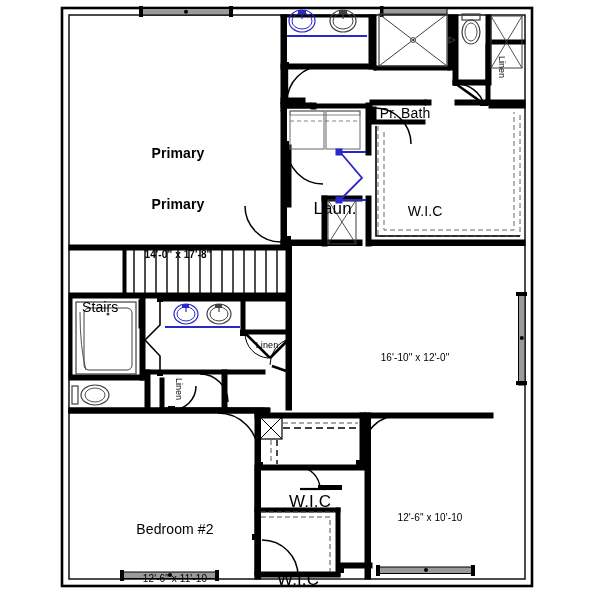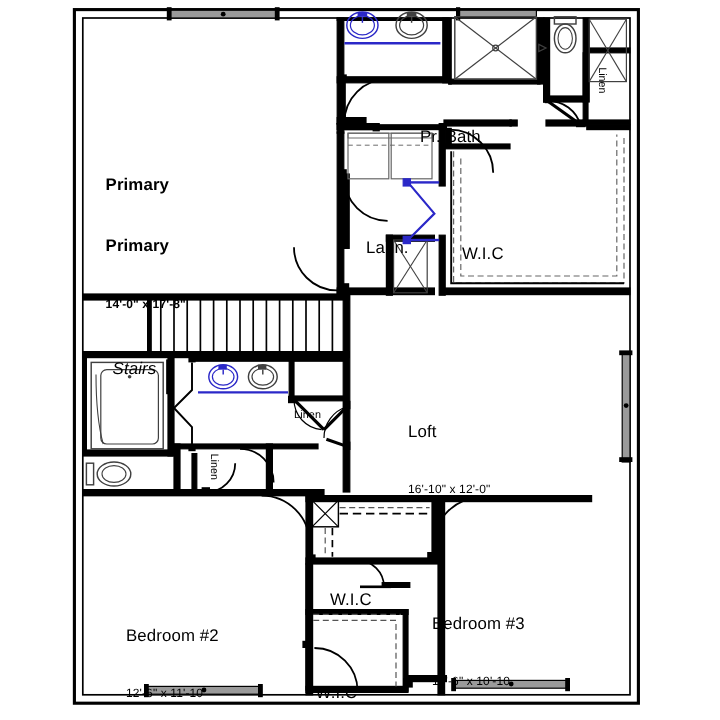--- a/index.html
+++ b/index.html
@@ -20,39 +20,39 @@
   #floorplan-svg {
     position: absolute;
     left: 0;
     top: 0;
     width: 600px;
     height: 600px;
     display: block;
   }
   .room-label {
     position: absolute;
-    text-align: left;
+    text-align: center;
     color: #000000;
     line-height: 1.12;
     white-space: pre;
     pointer-events: none;
     font-family: "Liberation Sans", sans-serif;
   }
   .room-name {
     display: block;
     font-size: 14px;
     letter-spacing: 0.1px;
   }
   .room-dims {
     display: block;
     font-size: 10px;
     letter-spacing: 0.1px;
   }
   .small-label .room-name {
-    font-size: 14px;
+    font-size: 17px;
   }
   .tiny-label .room-name {
     font-size: 9px;
   }
   .vert-label {
     position: absolute;
     color: #000000;
     font-size: 9px;
     writing-mode: vertical-rl;
     text-orientation: mixed;
@@ -407,37 +407,35 @@
   </div>
 
   <div class="room-label small-label" style="left:305px; top:163px; width:60px;">
     <span class="room-name">Laun.</span>
   </div>
 
   <div class="room-label" style="left:385px; top:168px; width:80px;">
     <span class="room-name">W.I.C</span>
   </div>
 
-  <div class="room-label" style="left:82px; top:264px; width:60px; text-align:center;font-style:italic;">
+  <div class="room-label" style="left:82px; top:264px; width:60px; text-align:left;">
     <span class="room-name">Stairs</span>
   </div>
 
 
   <div class="room-label" style="left:340px; top:316px; width:150px;">
-    <span class="room-name">Loft</span>
     <span class="room-dims">16'-10" x 12'-0"</span>
   </div>
 
   <div class="room-label" style="left:105px; top:486px; width:140px;">
     <span class="room-name">Bedroom #2</span>
     <span class="room-dims">12'-6" x 11'-10</span>
   </div>
 
   <div class="room-label" style="left:360px; top:476px; width:140px;">
-    <span class="room-name">Bedroom #3</span>
     <span class="room-dims">12'-6" x 10'-10</span>
   </div>
 
   <div class="room-label small-label" style="left:275px; top:456px; width:70px;">
     <span class="room-name">W.I.C</span>
   </div>
 
   <div class="room-label small-label" style="left:263px; top:534px; width:70px;">
     <span class="room-name">W.I.C</span>
   </div>

